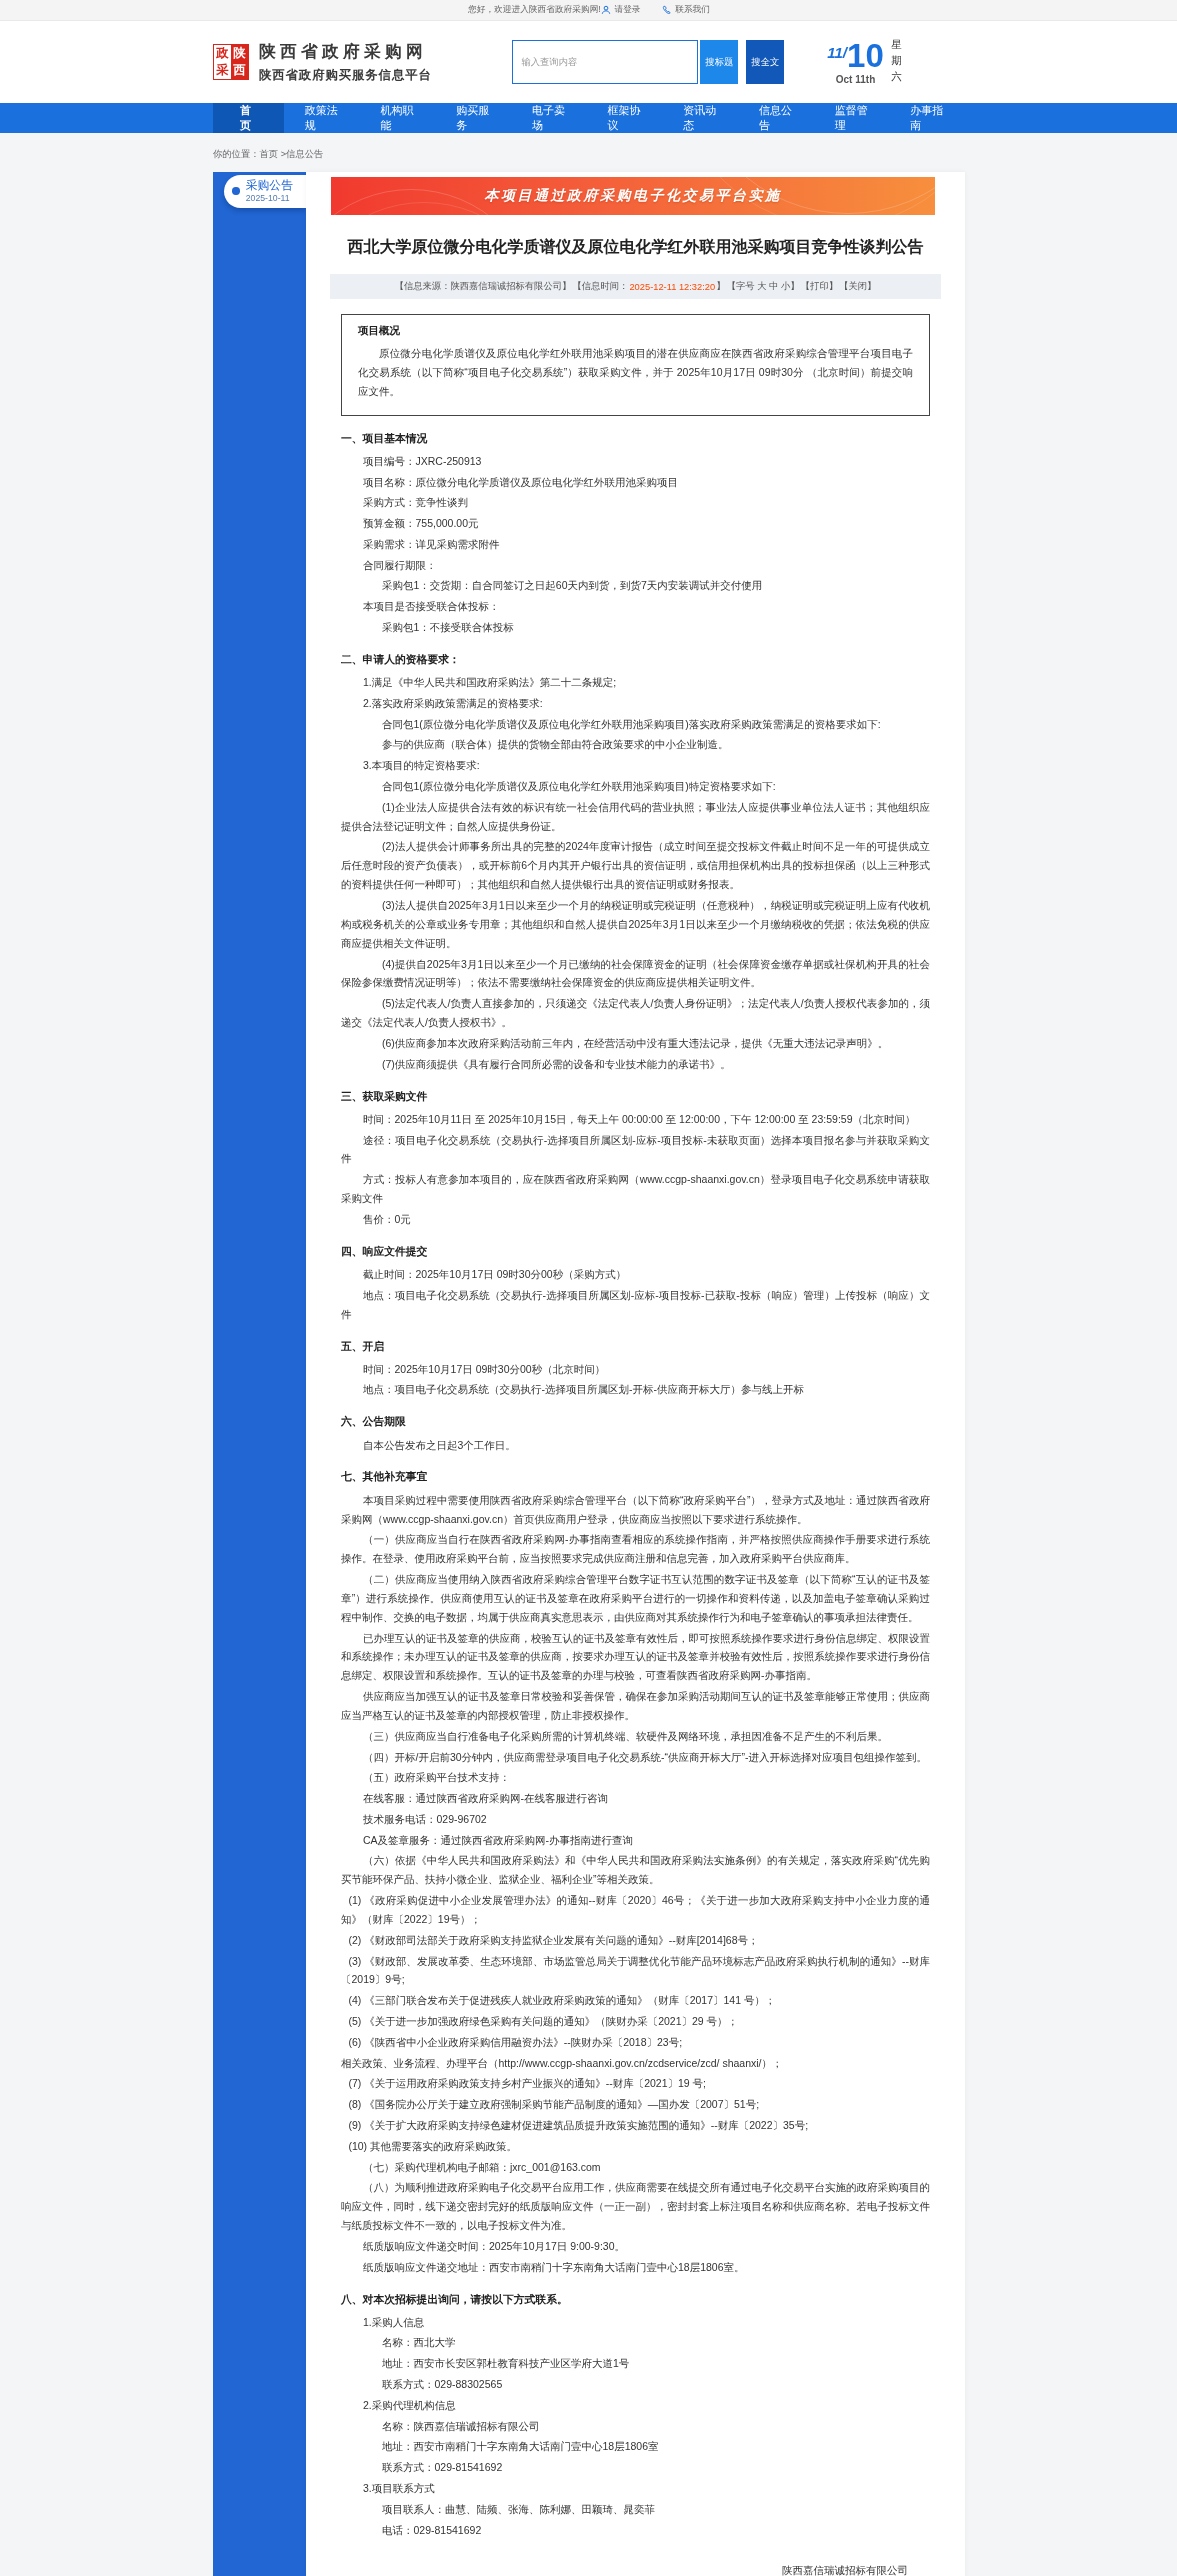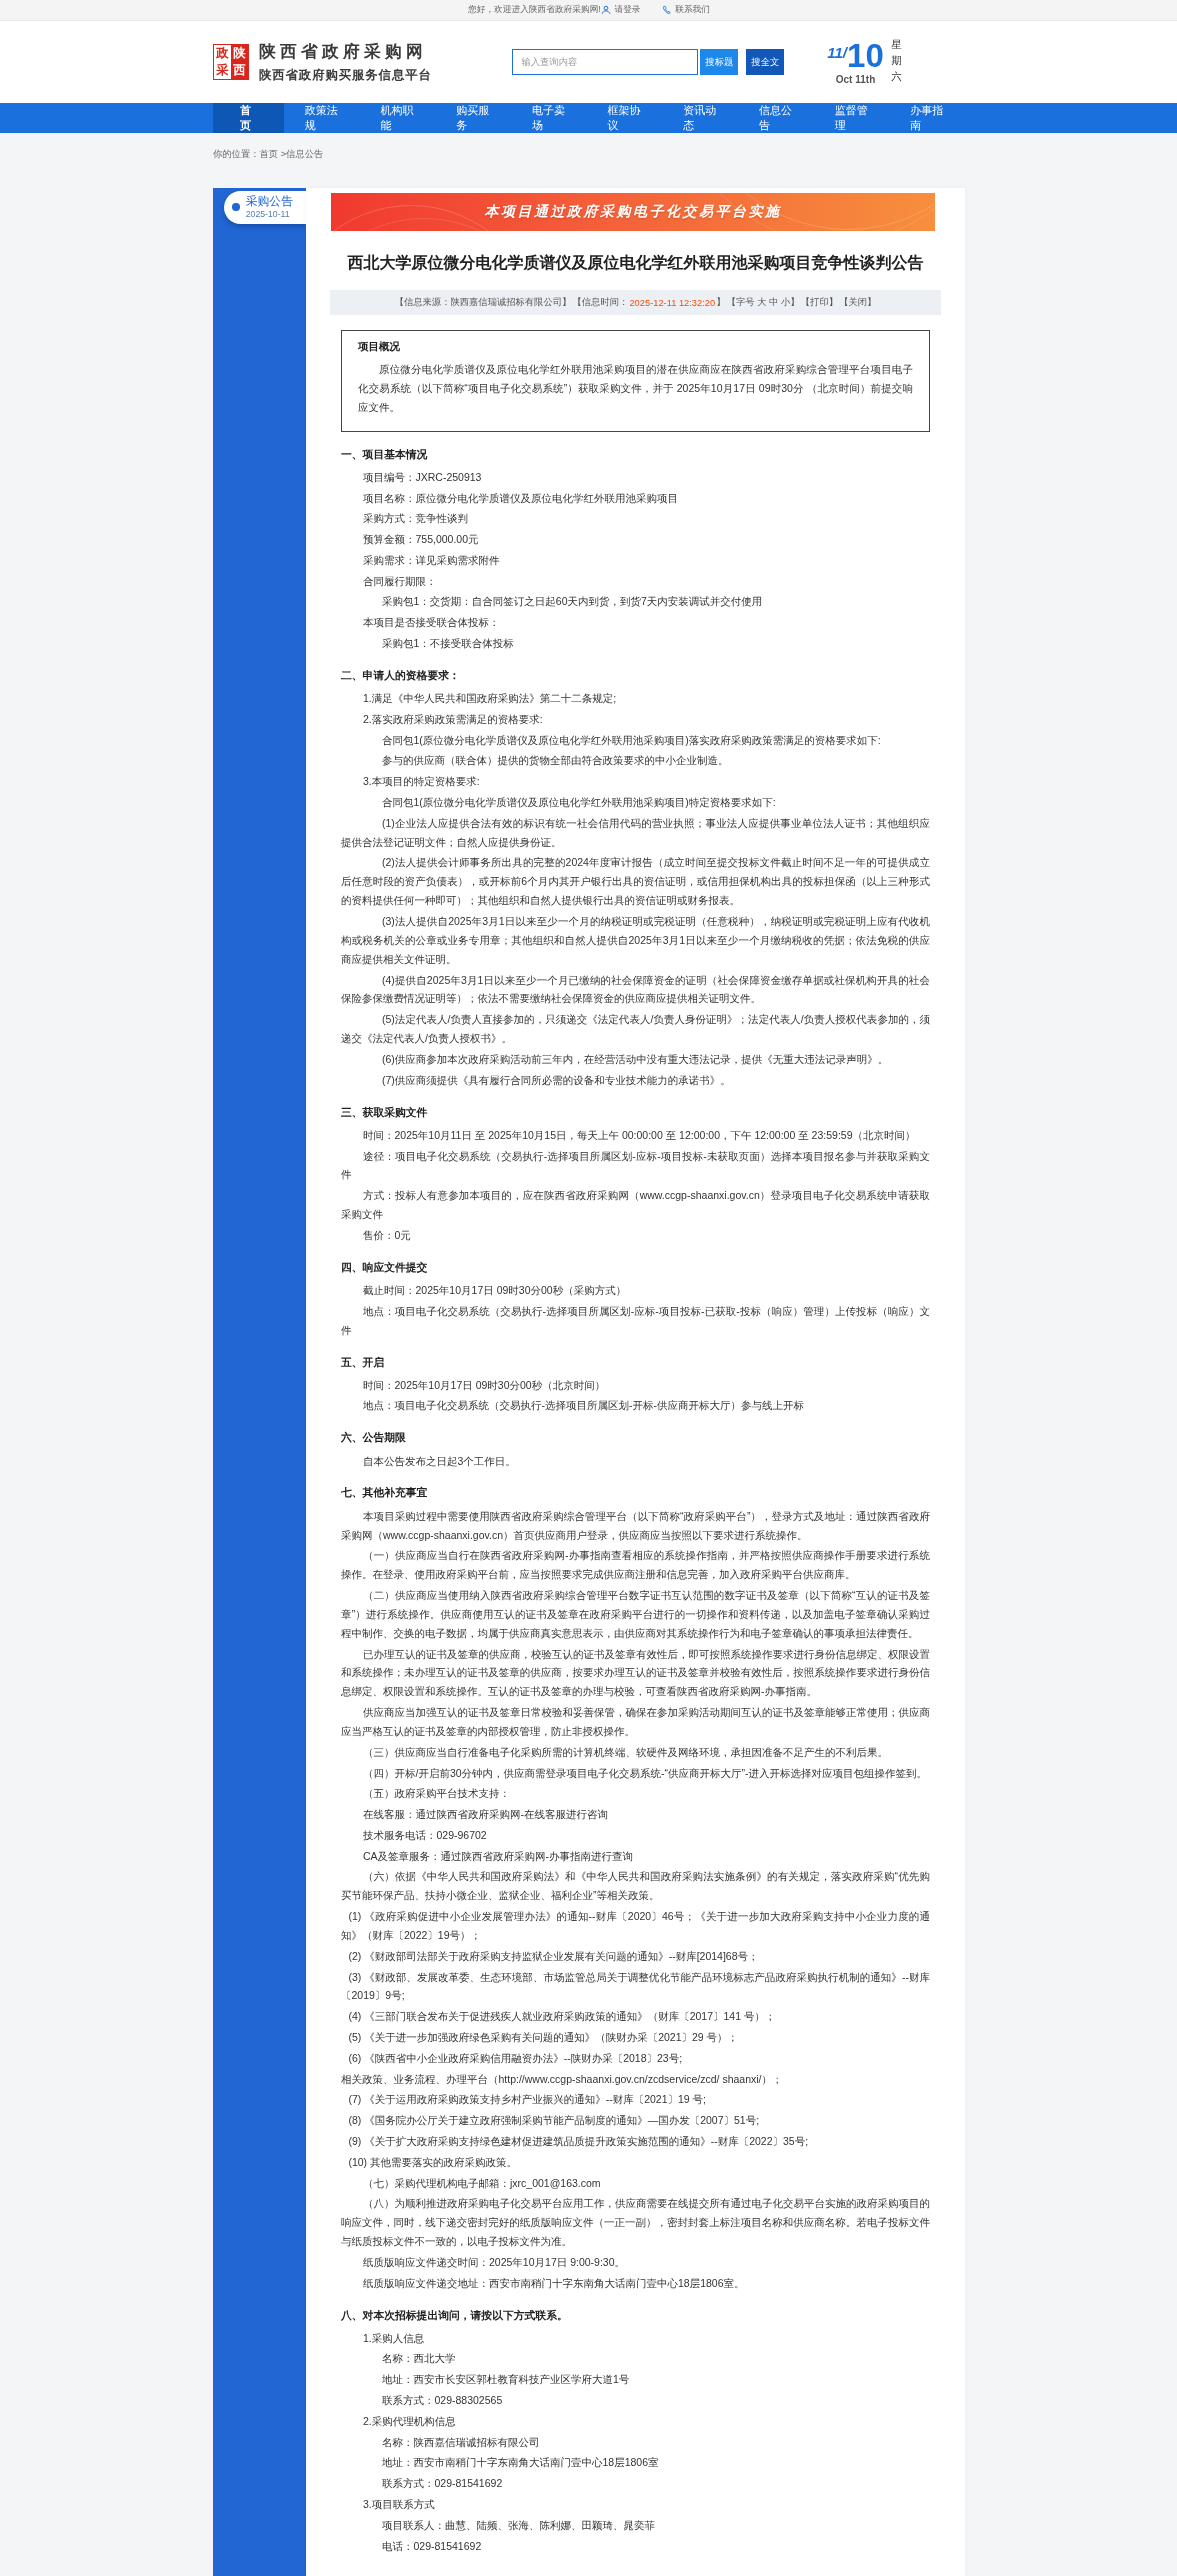--- a/index.html
+++ b/index.html
@@ -14,42 +14,42 @@
 
   
   .header { height:82px; background:#fff; display:flex; align-items:center; padding:0 213px; }
   .logo-grid { width:36px; height:36px; border:1.2px solid #d9261c; display:grid; grid-template-columns:1fr 1fr; grid-template-rows:1fr 1fr; background:#fff; }
   .logo-cell { display:flex; align-items:center; justify-content:center; font-size:12.4px; font-weight:bold; }
   .logo-cell.light { background:#fff; color:#d9261c; }
   .logo-cell.dark { background:#d9261c; color:#fff; }
   .site-ident { margin-left:10px; }
   .site-name { font-size:16.7px; font-weight:bold; color:#3a3a3a; letter-spacing:4.3px; }
   .site-sub { font-size:12.4px; font-weight:bold; color:#3a3a3a; letter-spacing:0.9px; margin-top:3.7px; }
-  .search-wrap { display:flex; align-items:stretch; height:26px; margin-left:80px; }
+  .search-wrap { display:flex; align-items:stretch; height:44px; margin-left:80px; }
   .search-input { width:186px; border:1.2px solid #1a70dd; padding:0 8.7px; font-size:9.3px; color:#333; outline:none; font-family:inherit; }
   .search-input::placeholder { color:#999; }
   .btn-search-title { width:38px; background:#1e87ea; color:#fff; border:none; font-size:9.3px; cursor:pointer; margin-left:2.5px; font-family:inherit; }
   .btn-search-full { width:38px; background:#1158b8; color:#fff; border:none; font-size:9.3px; cursor:pointer; margin-left:8px; font-family:inherit; }
   .date-block { margin-left:43px; display:flex; }
   .date-main { text-align:center; }
   .date-nums { display:flex; align-items:flex-start; justify-content:center; color:#1a70dd; }
   .date-month { font-size:15px; font-style:italic; margin-top:5px; font-weight:bold; }
   .date-day { font-size:33px; font-weight:bold; line-height:1; }
   .date-en { font-size:10px; font-weight:bold; color:#555; margin-top:2.5px; }
   .weekday-col { display:flex; flex-direction:column; margin-left:7.4px; gap:5.6px; }
   .weekday-col span { font-size:10.5px; color:#333; line-height:1; }
 
   
   .nav { height:30px; background:#1a70dd; padding:0 213px; display:flex; }
   .nav-item { color:#fff; font-size:11px; display:flex; align-items:center; padding:0 21px; cursor:pointer; }
   .nav-item.active { background:#0f57b5; font-weight:bold; padding:0 27px; }
 
   
   .page-area { background:#f3f5f7; padding-bottom:12.4px; }
-  .breadcrumb { padding:15px 0 27px; margin:0 213px; font-size:9.3px; color:#666; }
+  .breadcrumb { padding:15px 0 11px; margin:0 213px; font-size:9.3px; color:#666; }
   .breadcrumb .bc-link { color:#666; cursor:pointer; }
 
   .container { width:752px; margin:0 auto; display:flex; align-items:stretch; }
   .side-strip { width:93px; background:#2166d3; flex-shrink:0; }
   .side-tab { margin-top:2.5px; margin-left:10.5px; background:#fff; border-radius:17.3px 0 0 17.3px; height:33px; display:flex; align-items:center; padding-left:8.7px; box-shadow:0 3.1px 5.6px rgba(0,30,80,.28); }
   .side-tab-dot { width:7.4px; height:7.4px; border-radius:50%; background:#2166d3; flex-shrink:0; }
   .side-tab-texts { margin-left:6.2px; }
   .side-tab-label { font-size:11.8px; color:#2166d3; line-height:1.15; }
   .side-tab-date { font-size:8.7px; color:#527bb5; line-height:1.2; }
 

